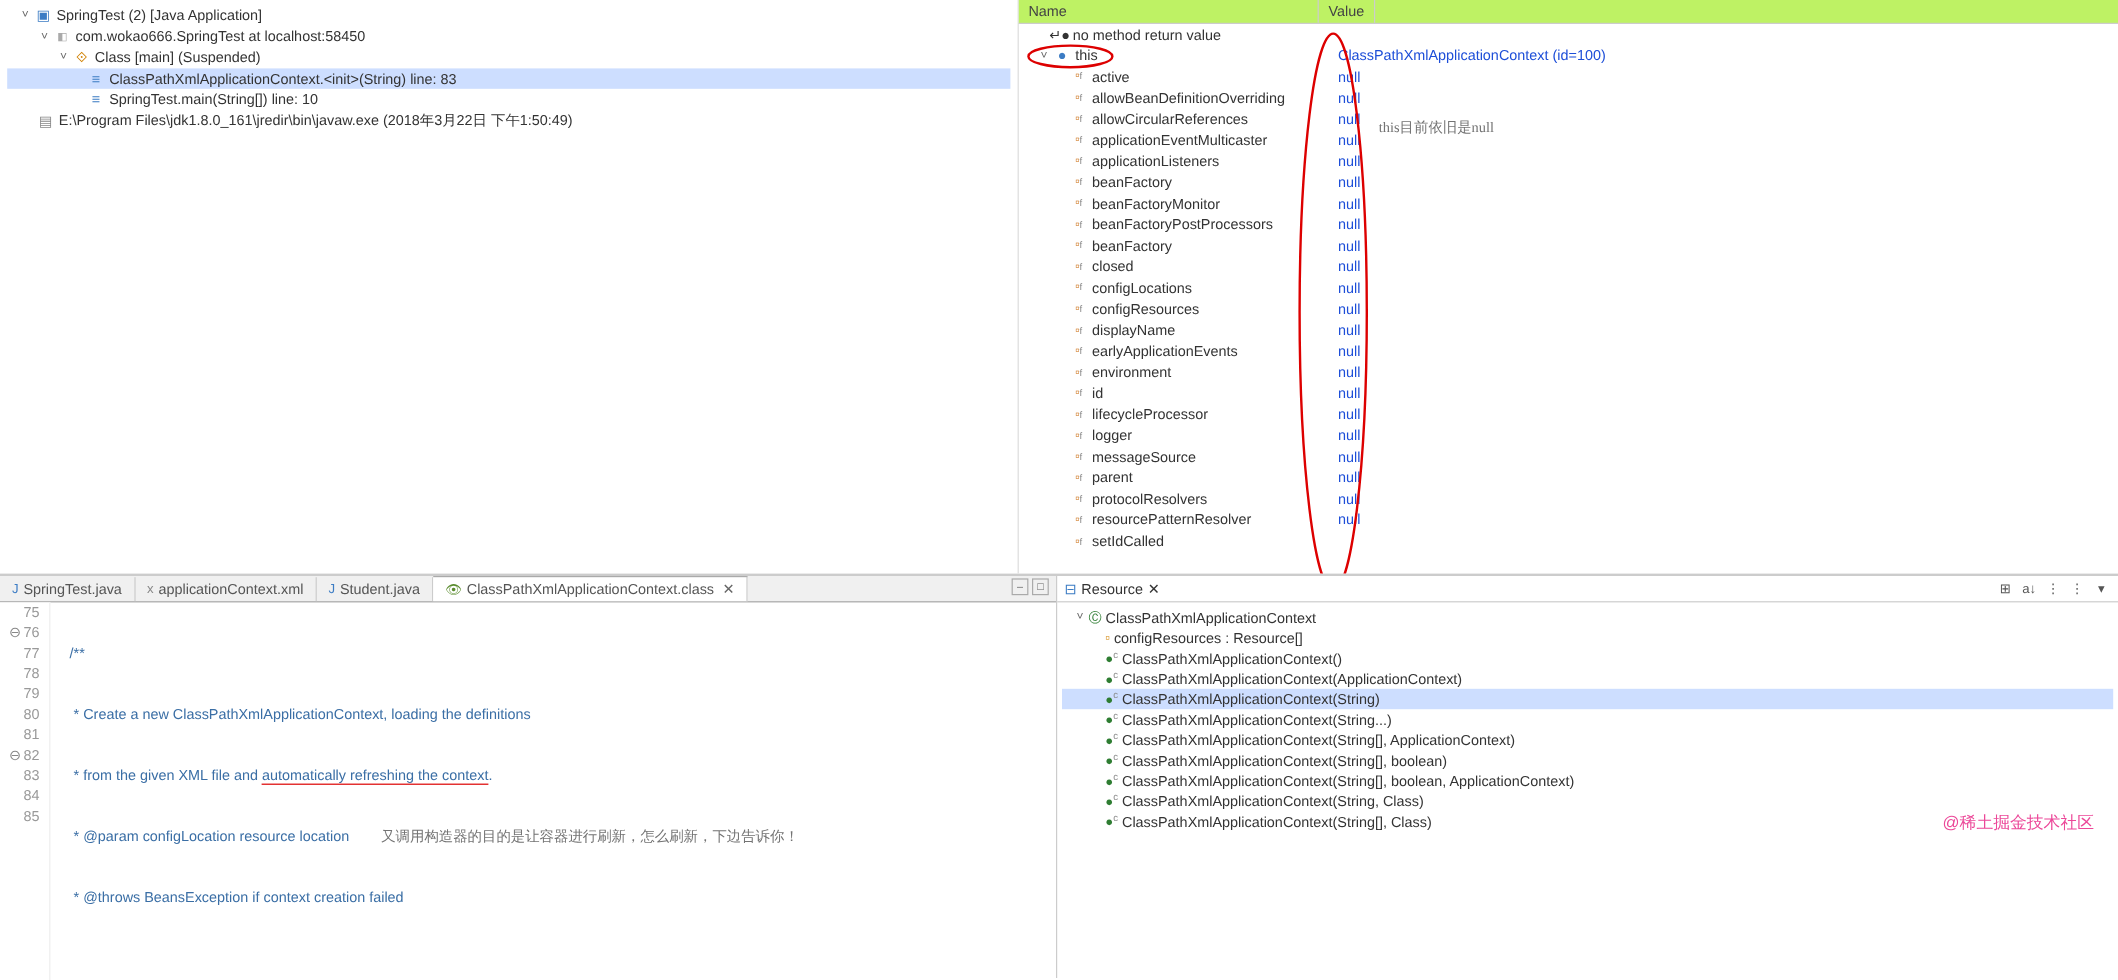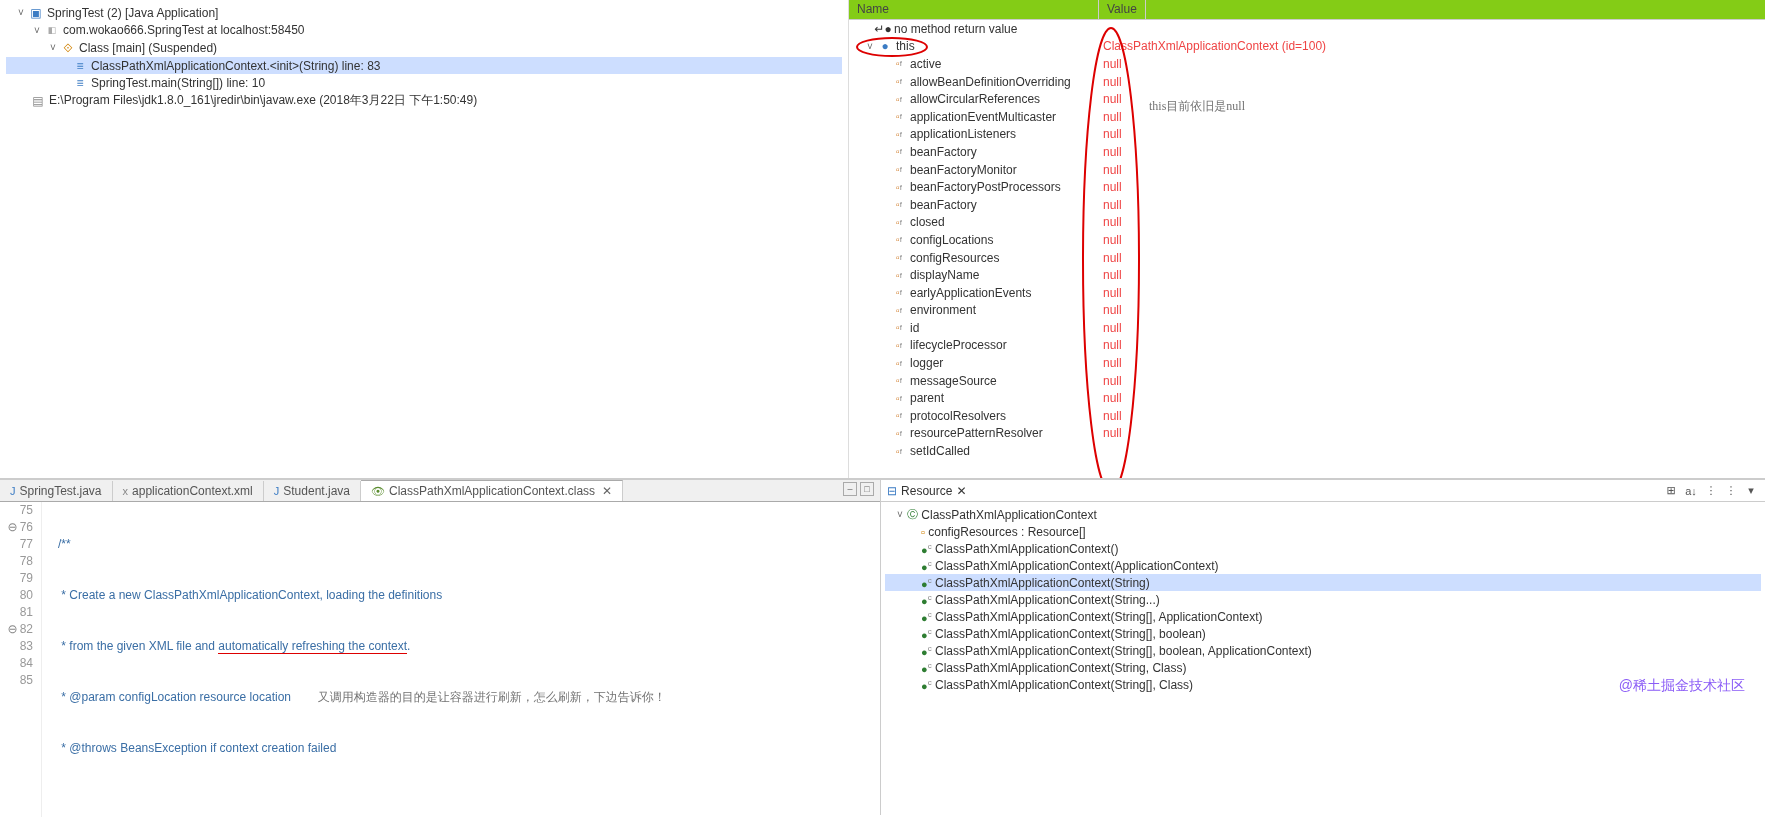--- a/index.html
+++ b/index.html
@@ -1,37 +1,37 @@
 <!DOCTYPE html>
 <html><head>
 <meta charset="utf-8">
 <style>
 *{box-sizing:border-box;margin:0;padding:0;font-family:"Microsoft YaHei",Tahoma,Arial,sans-serif;font-size:12px;}
 body{background:#fff;color:#333;width:1765px;height:817px;overflow:hidden;}
 .top{display:flex;height:480px;border-bottom:2px solid #ccc;}
 .debug-tree{width:849px;padding:4px 6px;border-right:1px solid #ddd;}
 .vars-pane{flex:1;display:flex;flex-direction:column;}
-.vars-header{display:flex;background:#84cc16;border-bottom:1px solid #ccc;height:20px;}
+.vars-header{display:flex;background:#bef264;border-bottom:1px solid #ccc;height:20px;}
 .vars-header div{padding:2px 8px;border-right:1px solid #ccc;color:#444;}
 .vh-name{width:250px;}
 .row{display:flex;align-items:center;height:17.6px;padding-left:8px;}
 .row.sel2{background:#cddeff;}
 .indent{display:inline-block;}
 .tw{width:14px;height:14px;display:inline-flex;align-items:center;justify-content:center;color:#666;cursor:pointer;font-size:10px;}
 .ico{width:16px;height:14px;display:inline-flex;align-items:center;justify-content:center;margin-right:3px;}
 .ico-thread{color:#d08000;}
 .ico-frame{color:#3c7cc4;}
 .ico-process{color:#888;}
 .ico-java{color:#3c7cc4;}
 .ico-squish{color:#aaa;font-size:9px;}
 .ico-field{color:#c86400;font-size:10px;}
 .vars-body{flex:1;overflow:hidden;position:relative;}
 .vrow{display:flex;height:17.6px;align-items:center;}
 .vname{width:250px;display:flex;align-items:center;padding-left:8px;}
-.vval{flex:1;padding-left:4px;color:#ef4444;}
+.vval{flex:1;padding-left:16px;color:#1d4ed8;}
 .bottom{display:flex;height:335px;}
 .editor-area{width:880px;display:flex;flex-direction:column;}
 .outline-area{flex:1;display:flex;flex-direction:column;border-left:1px solid #ccc;}
 .tabs{display:flex;height:24px;border-bottom:1px solid #aaa;background:#f0f0f0;align-items:center;}
 .tab{padding:3px 10px;display:flex;align-items:center;gap:4px;border-right:1px solid #ccc;font-size:11px;color:#555;cursor:pointer;}
 .tab.active{background:#fff;border-top:1px solid #aaa;}
 .tab .x{color:#666;margin-left:3px;}
 .ico-j{color:#3c7cc4;font-size:11px;}
 .ico-x{color:#888;font-size:11px;}
 .ico-cls{color:#5a8c2e;font-size:11px;}
@@ -46,21 +46,21 @@
 .outline-hdr .tools{margin-left:auto;display:flex;gap:4px;}
 .tool{width:16px;height:16px;display:inline-flex;align-items:center;justify-content:center;color:#555;cursor:pointer;font-size:11px;}
 .outline-body{flex:1;padding:4px;}
 .orow{display:flex;align-items:center;height:17px;padding-left:8px;}
 .orow.active{background:#cddeff;}
 .ico-c{color:#2e7d32;font-size:11px;}
 .ico-m{color:#2e7d32;font-size:11px;}
 .ico-f{color:#d08000;font-size:11px;}
 .sup{font-size:8px;vertical-align:super;color:#888;}
 svg.ellipse{position:absolute;pointer-events:none;}
-.watermark{position:absolute;right:20px;bottom:120px;color:#8b5cf6;font-size:14px;margin-left:48px;}
+.watermark{position:absolute;right:20px;bottom:120px;color:#ec4899;font-size:14px;margin-left:48px;}
 .mmtools{position:absolute;right:6px;top:2px;display:flex;gap:3px;}
 .mm{width:14px;height:14px;border:1px solid #aaa;display:inline-flex;align-items:center;justify-content:center;font-size:9px;color:#666;cursor:pointer;}
 .underline{border-bottom:1px solid #d00;}
 </style>
 </head>
 <body>
 
 <div class="top">
   <div class="debug-tree">
     <div class="row">

